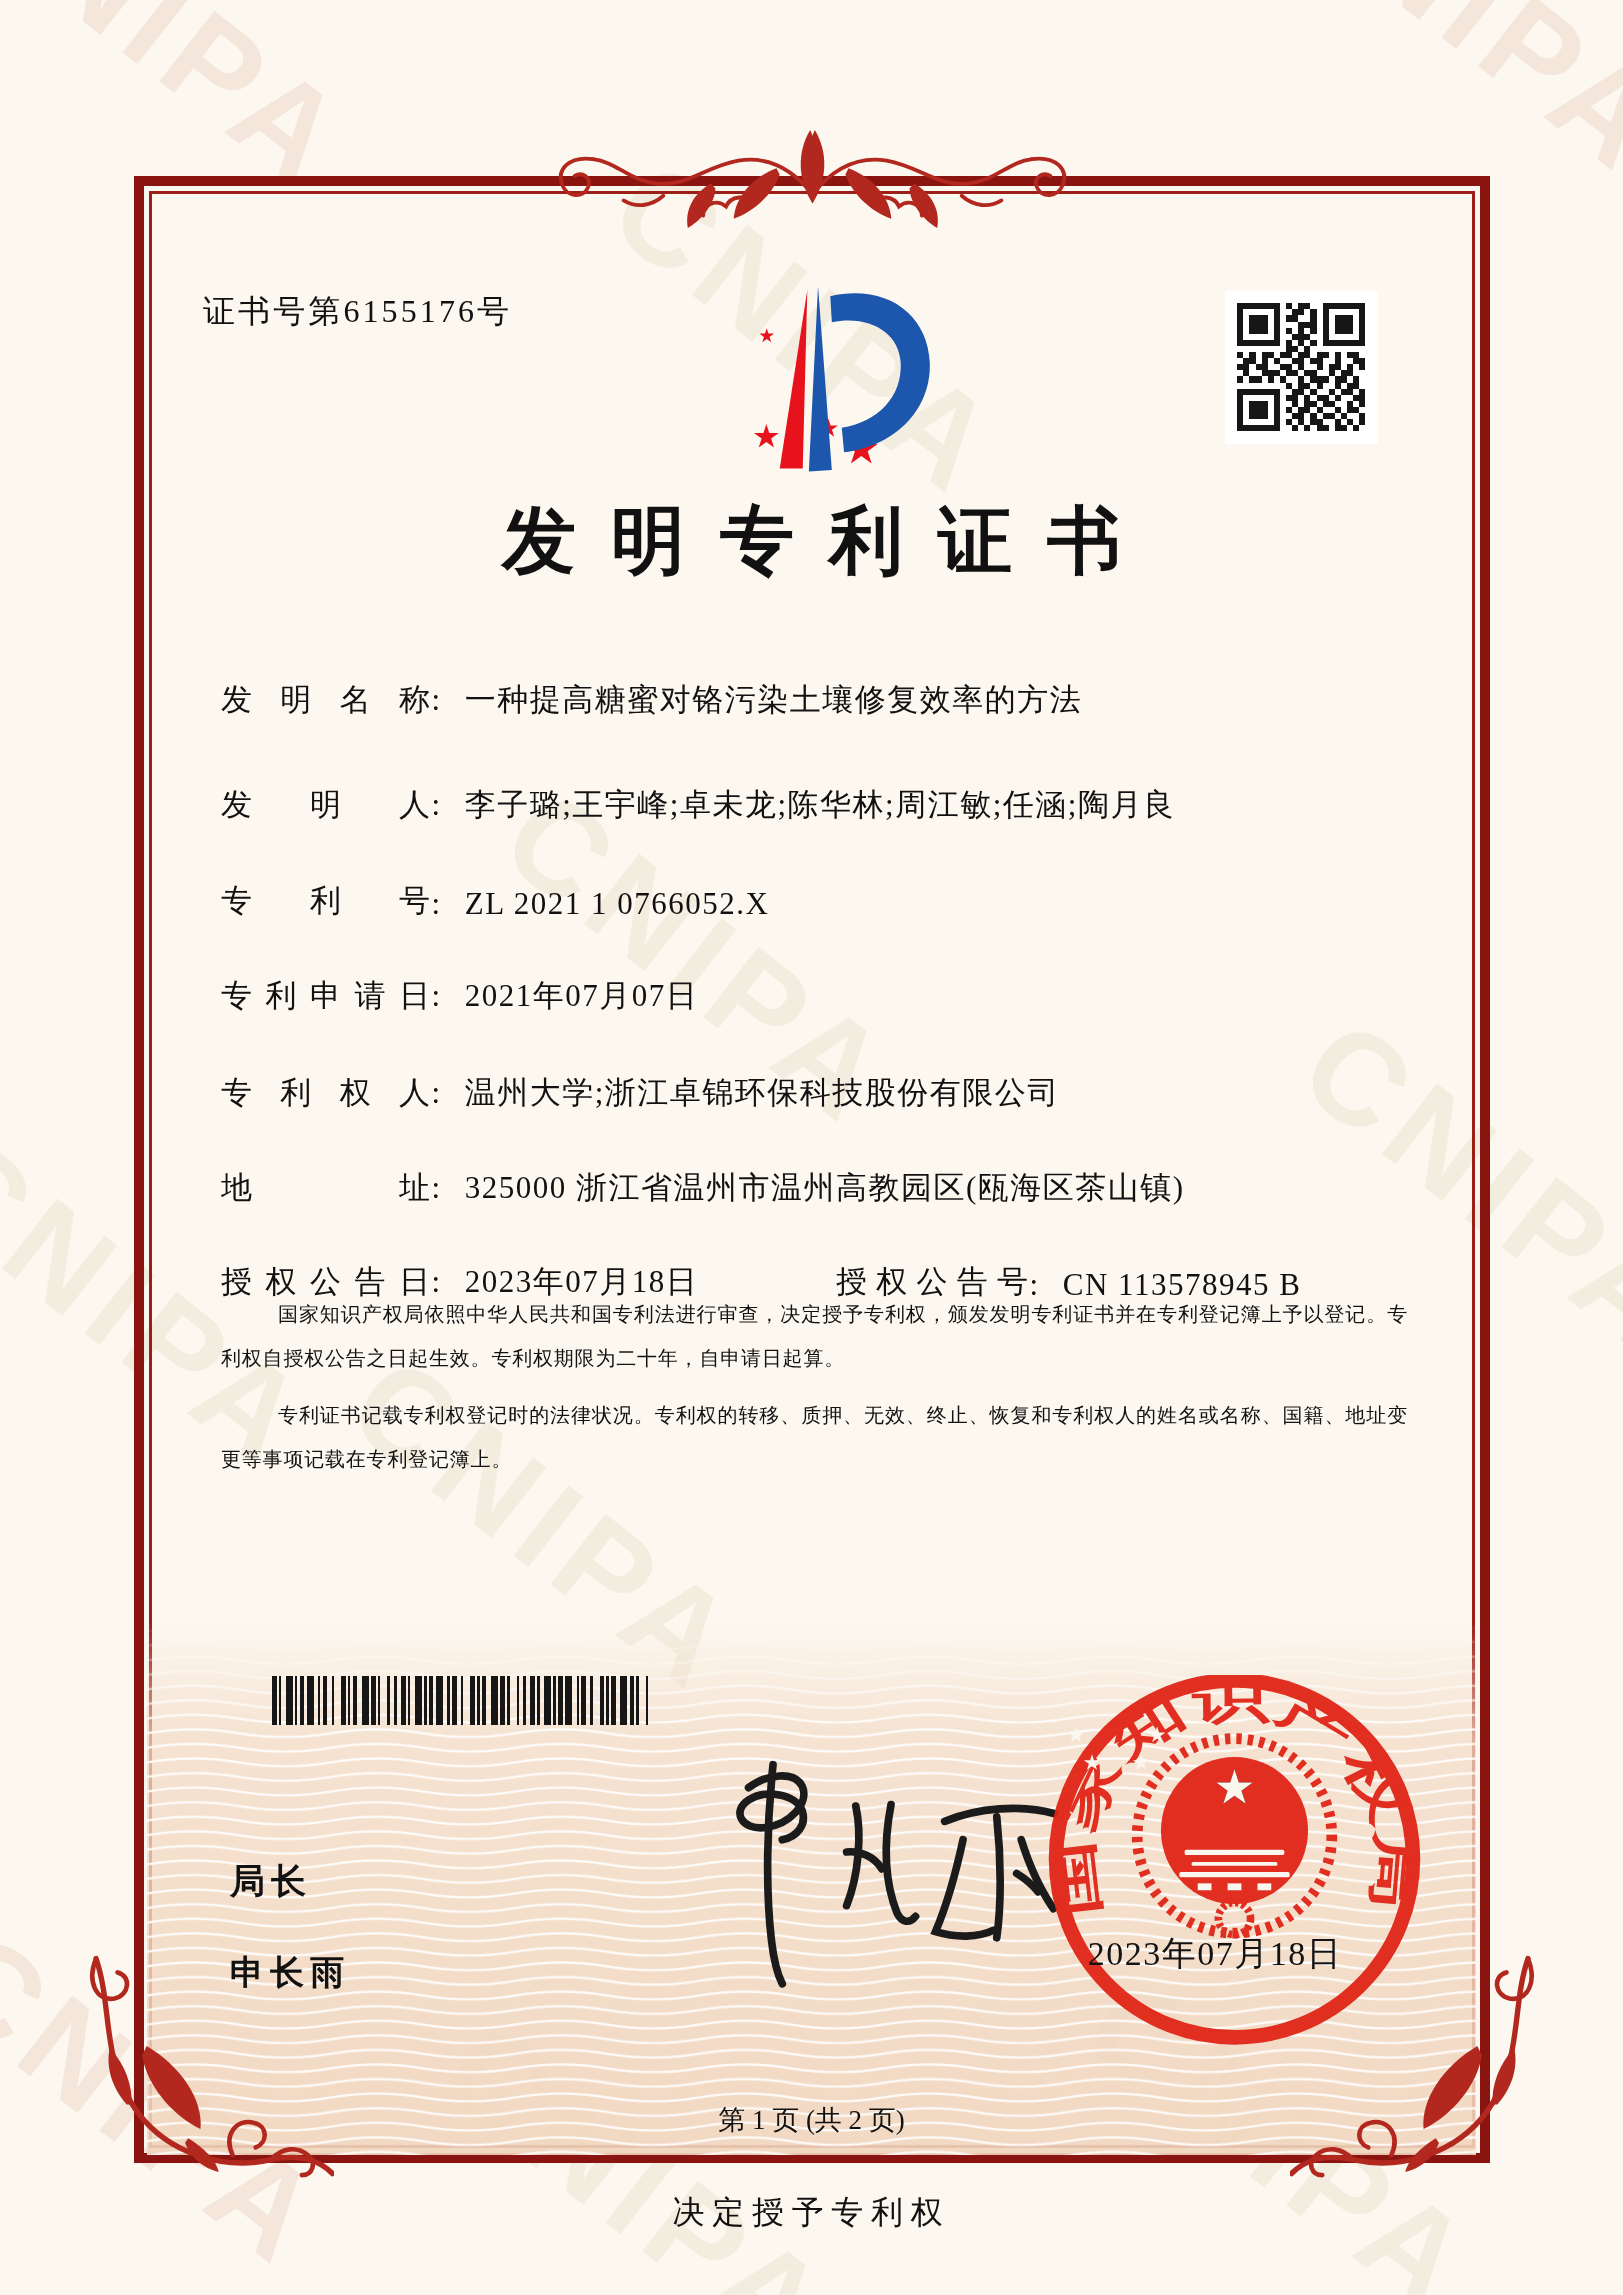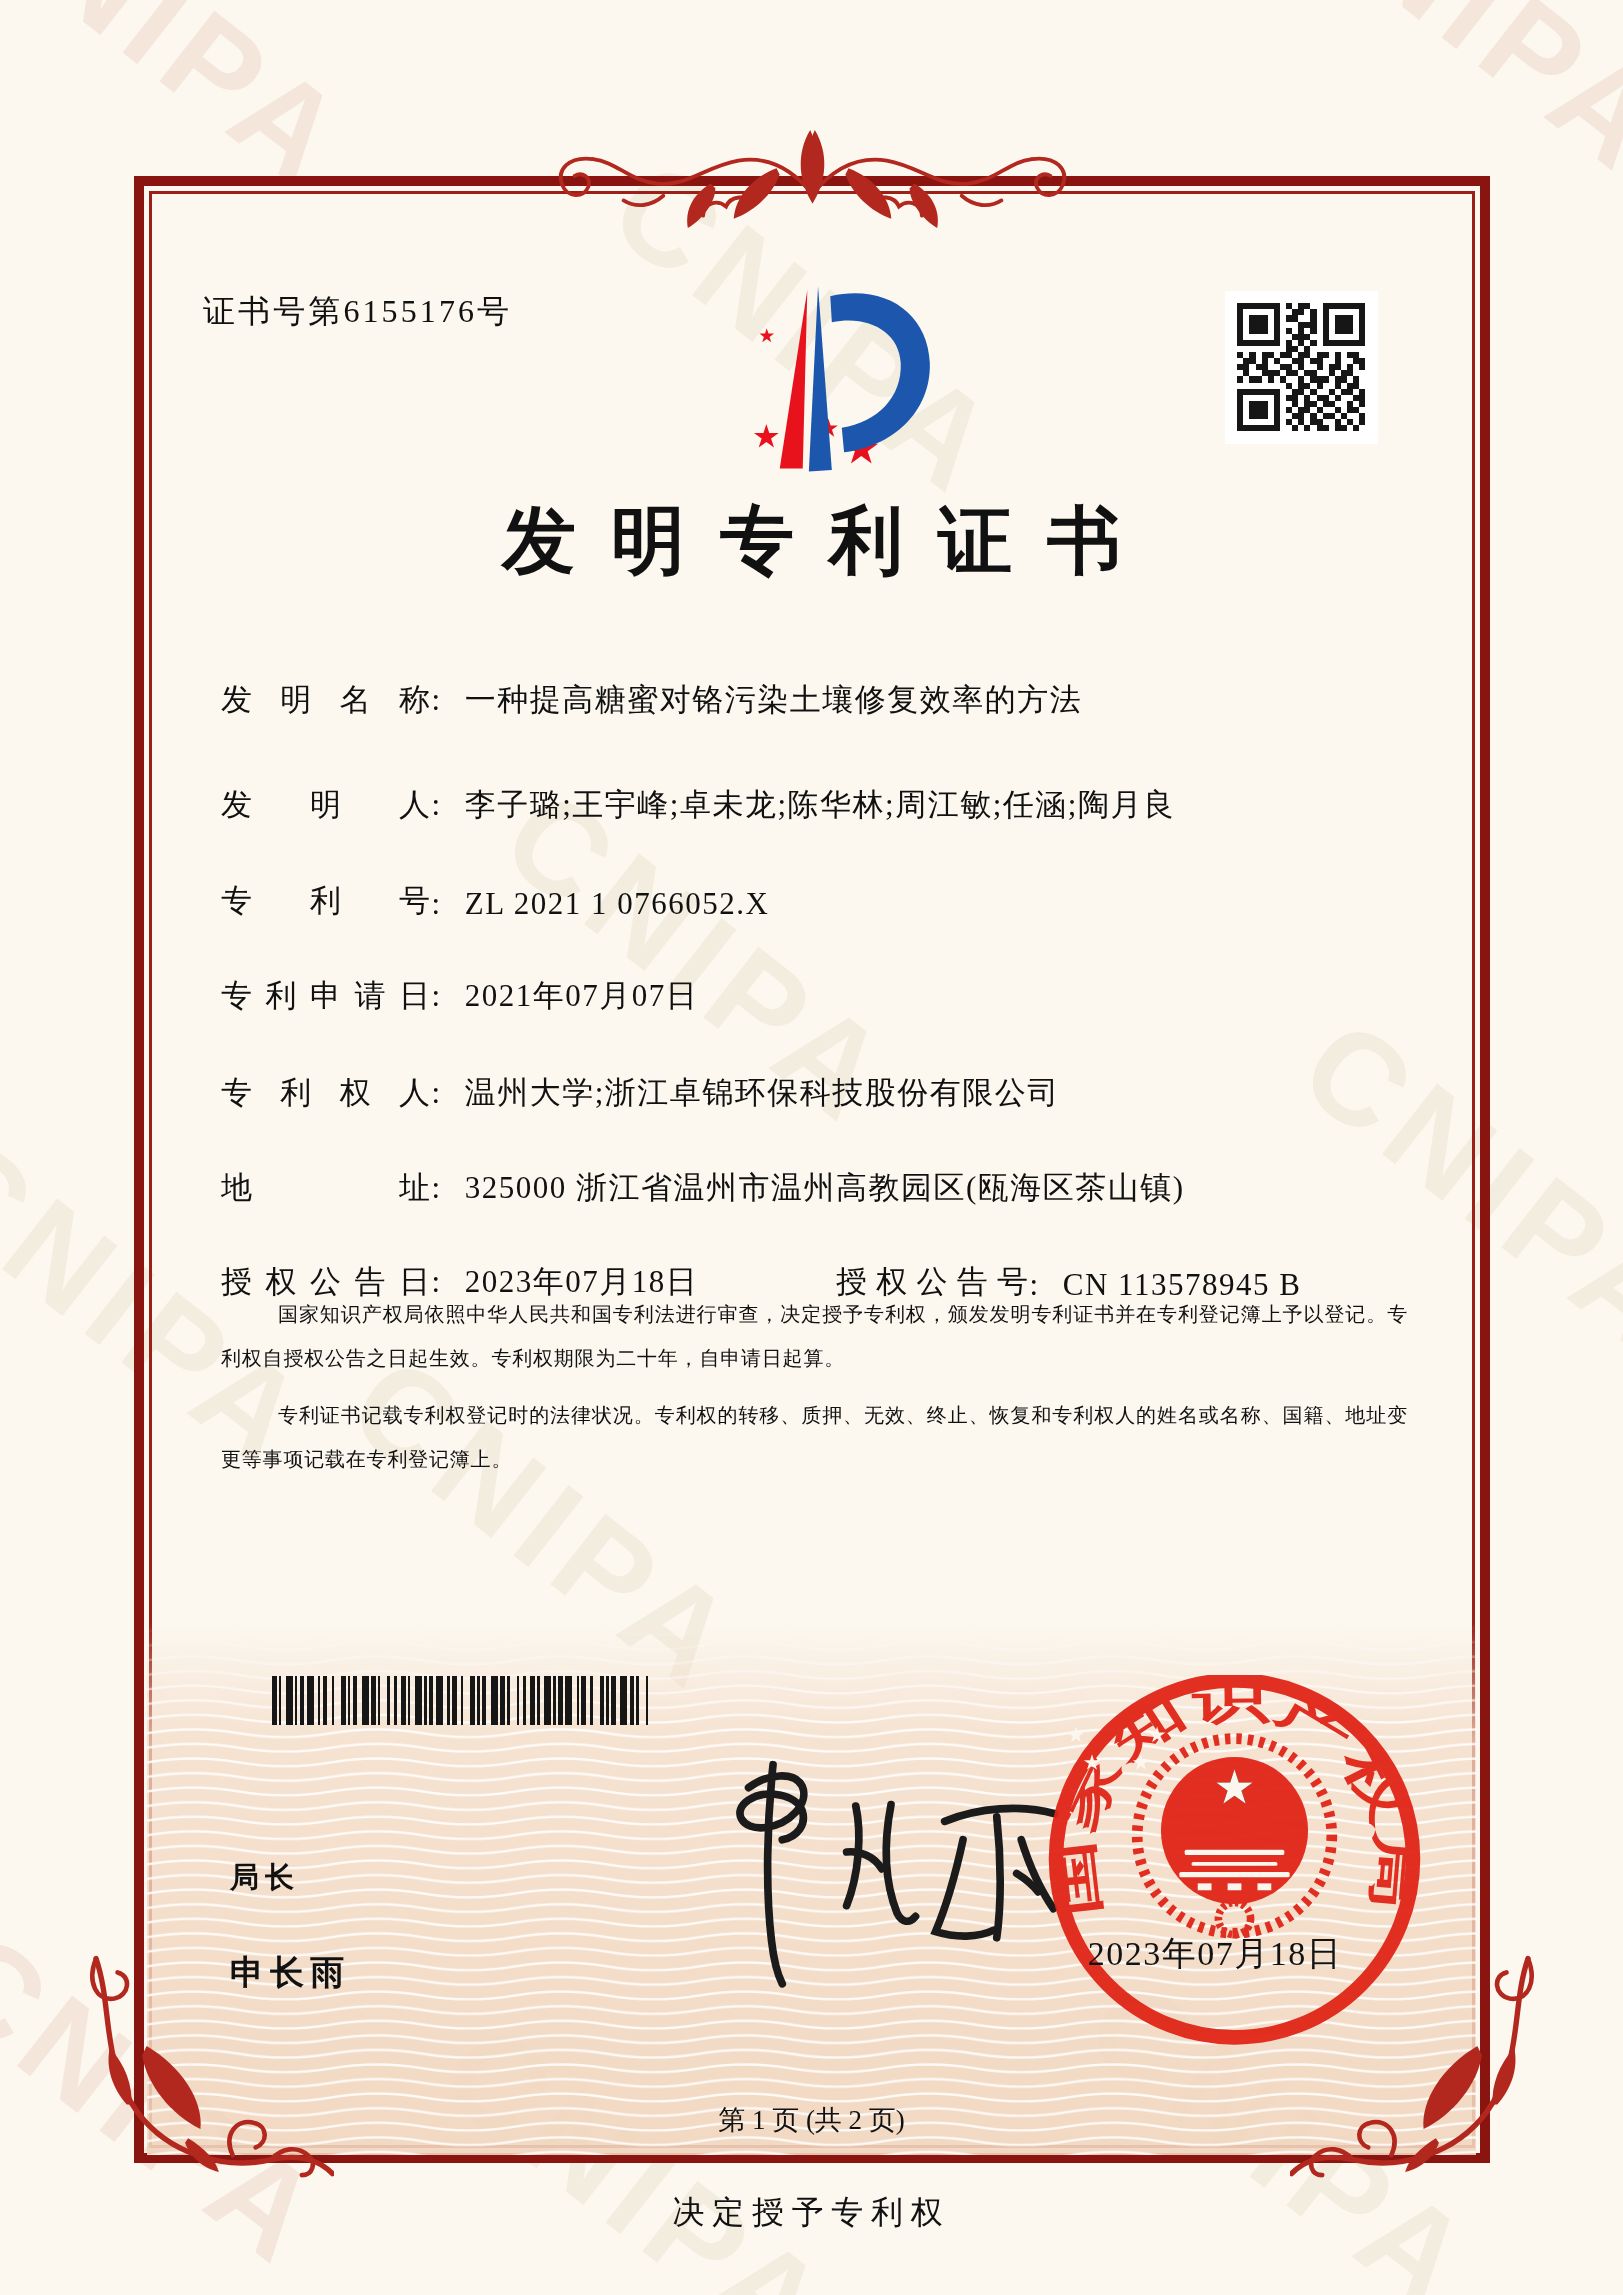--- a/index.html
+++ b/index.html
@@ -35,21 +35,21 @@
   
   .paras{position:absolute;left:221px;top:1292px;width:1187px;font-size:20px;line-height:44px;
          text-align:justify;z-index:5;}
   .paras p{margin:0 0 13px 0;text-indent:57px;letter-spacing:0.8px;}
   
   .barcode{position:absolute;left:272px;top:1676px;width:443px;height:49px;display:flex;
            overflow:hidden;z-index:5;}
   .barcode div{height:100%;flex:0 0 auto;}
   .barcode .b{background:#161616;}
   
-  .sig-title{position:absolute;left:230px;top:1858px;font-size:29px;font-weight:bold;letter-spacing:6.1px;
+  .sig-title{position:absolute;left:230px;top:1858px;font-size:35px;font-weight:bold;letter-spacing:6.1px;
              font-family:"Liberation Sans","DejaVu Sans",sans-serif;z-index:5;}
   .sig-name{position:absolute;left:230px;top:1950px;font-size:34px;font-weight:bold;letter-spacing:6.1px;
             font-family:Liberation Serif, serif;z-index:5;}
   .sig-hand{position:absolute;left:675px;top:1756px;z-index:5;}
   
   .seal{position:absolute;left:1020px;top:1675px;width:429px;height:429px;z-index:5;}
   .seal-date{position:absolute;left:1035px;top:1931px;width:360px;text-align:center;font-size:34px;
              color:#131313;z-index:6;letter-spacing:1.5px;}
   
   .page-ind{position:absolute;left:0;top:2102px;width:100%;text-align:center;font-size:27px;z-index:5;}

